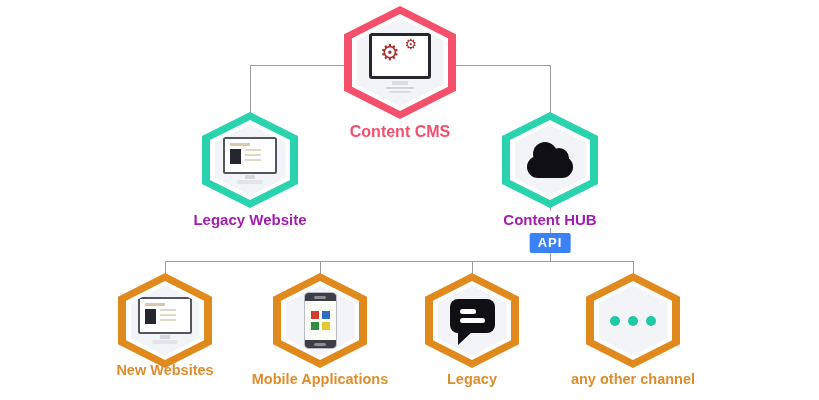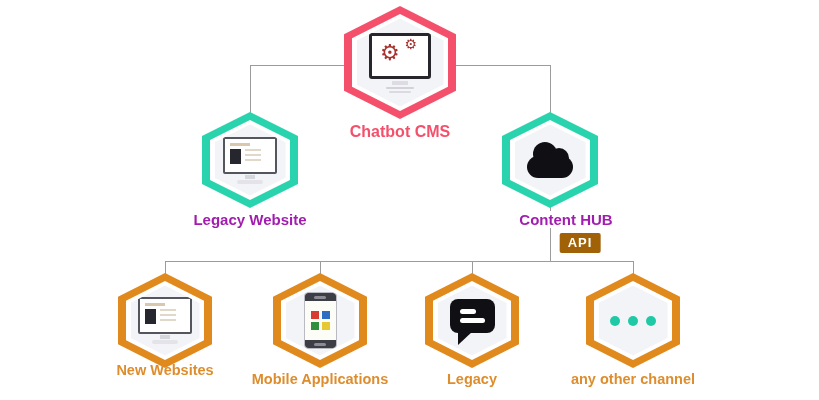--- a/index.html
+++ b/index.html
@@ -19,22 +19,22 @@
   .pink{background:#f4506c;}
   .teal{background:#29d3ad;}
   .orange{background:#e0891d;}
 
   
   .lbl{position:absolute;transform:translateX(-50%);font-weight:700;white-space:nowrap;z-index:3;}
   .lbl-pink{color:#f4506c;font-size:16px;}
   .lbl-teal{color:#a21caf;font-size:15px;}
   .lbl-orange{color:#de8d2d;font-size:14.5px;}
   .white-bg{background:#ffffff;padding:0 4px;}
-  .api-badge{position:absolute;transform:translateX(-50%);z-index:3;background:#a16207;color:#fff;
-             font-weight:700;font-size:13px;padding:2px 8px 3px;border-radius:2px;letter-spacing:1px;margin-left:30px;}
+  .api-badge{position:absolute;transform:translateX(-50%);z-index:3;background:#3b82f6;color:#fff;
+             font-weight:700;font-size:13px;padding:2px 8px 3px;border-radius:2px;letter-spacing:1px;}
 
   
   .cms-monitor{width:56px;height:40px;background:#fff;border:3px solid #26262c;border-radius:3px;position:relative;}
   .gear{position:absolute;color:#a8322e;font-family:"DejaVu Sans",sans-serif;line-height:1;}
   .gear-big{left:8px;top:6px;font-size:22px;}
   .gear-small{right:11px;top:1px;font-size:14px;}
   .cms-neck{width:16px;height:4px;background:#dcdce2;margin-top:2px;}
   .cms-line1{width:28px;height:2px;background:#d2d2d8;margin-top:2px;border-radius:1px;}
   .cms-line2{width:22px;height:2px;background:#dadae0;margin-top:2px;border-radius:1px;}
 
@@ -90,21 +90,21 @@
             <span class="gear gear-big">⚙</span>
             <span class="gear gear-small">⚙</span>
           </div>
           <div class="cms-neck"></div>
           <div class="cms-line1"></div>
           <div class="cms-line2"></div>
         </div>
       </div>
     </div>
   </div>
-  <div class="lbl lbl-pink" style="left:400px;top:123px;">Chatbot CMS</div>
+  <div class="lbl lbl-pink" style="left:400px;top:123px;">Content CMS</div>
 
   <div class="node hex teal" style="left:202px;top:112px;width:96px;height:96px;">
     <div class="hex hex-mid">
       <div class="hex hex-inner">
         <div style="display:flex;flex-direction:column;align-items:center;">
           <div class="web-monitor">
             <div class="wm-header"></div>
             <div class="wm-row">
               <div class="wm-img"></div>
               <div class="wm-lines">
@@ -126,21 +126,21 @@
     <div class="hex hex-mid">
       <div class="hex hex-inner">
         <svg width="58" height="40" viewBox="0 0 58 40">
           <circle cx="24" cy="14" r="12" fill="#101014"></circle>
           <circle cx="38" cy="18" r="10" fill="#101014"></circle>
           <rect x="6" y="16" width="46" height="22" rx="11" fill="#101014"></rect>
         </svg>
       </div>
     </div>
   </div>
-  <div class="lbl lbl-teal white-bg" style="left:550px;top:211px;margin-left:16px;">Content HUB</div>
+  <div class="lbl lbl-teal white-bg" style="left:550px;top:211px;">Content HUB</div>
   <div class="api-badge" style="left:550px;top:233px;">API</div>
 
   <div class="node hex orange" style="left:118px;top:273px;width:94px;height:95px;">
     <div class="hex hex-mid">
       <div class="hex hex-inner">
         <div style="display:flex;flex-direction:column;align-items:center;">
           <div class="web-monitor">
             <div class="wm-header"></div>
             <div class="wm-row">
               <div class="wm-img"></div>

